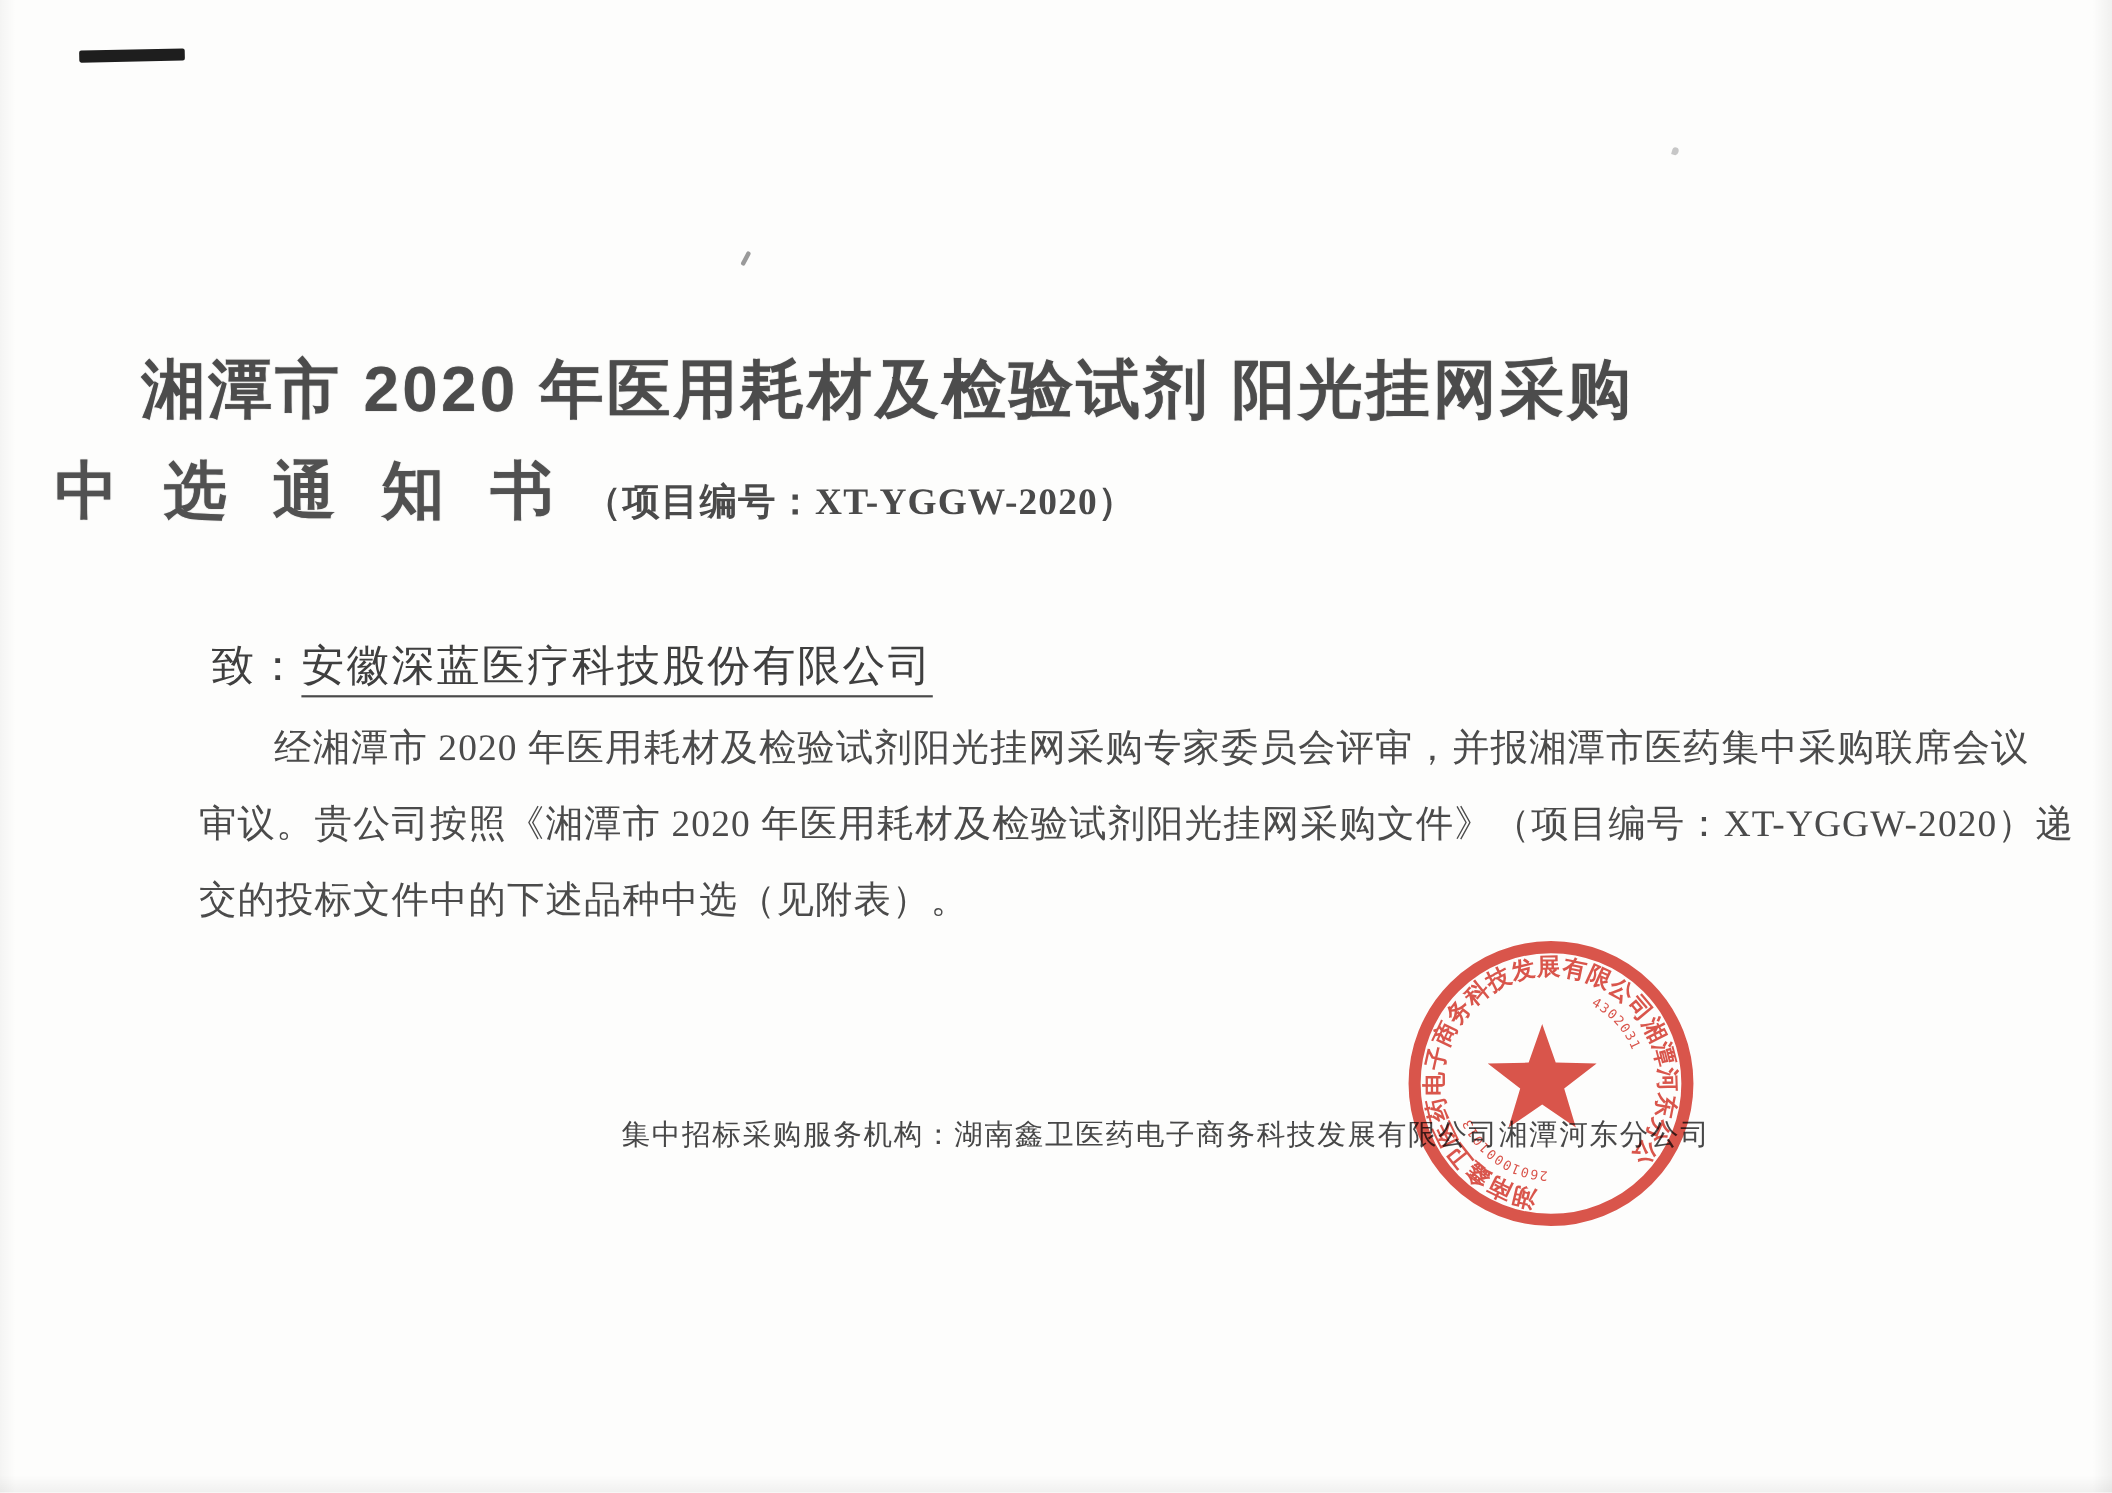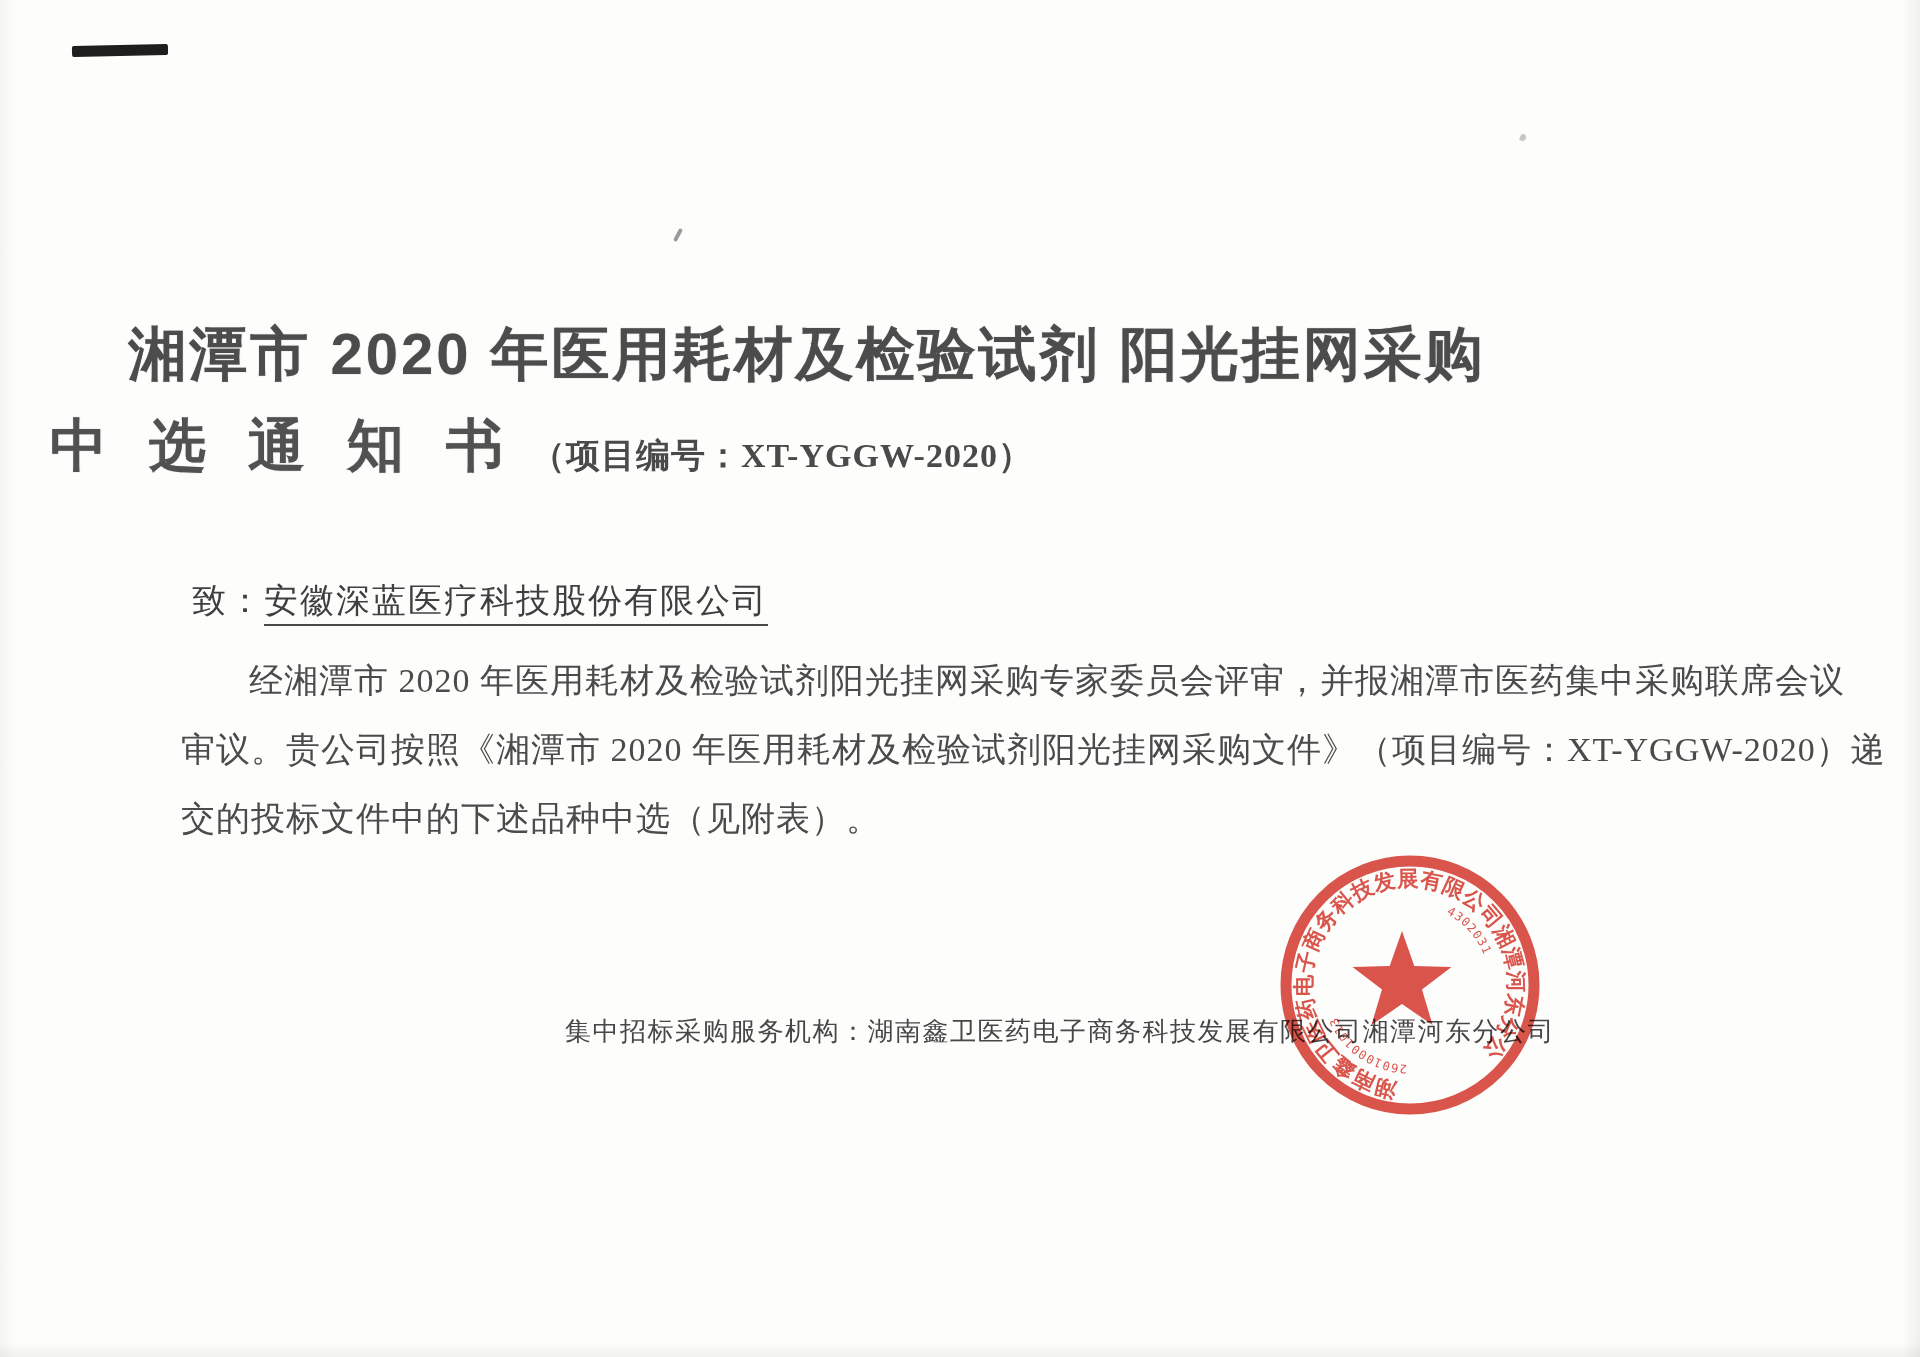--- a/index.html
+++ b/index.html
@@ -54,21 +54,21 @@
     font-weight:bold;font-size:57px;letter-spacing:42px;
     color:#515151;text-shadow:0 0 1px rgba(70,70,70,.5);
   }
   .t2-note{
     font-family:Liberation Serif, serif;
     font-weight:bold;font-size:34px;color:#4a4a4a;
     padding-bottom:6px;margin-left:-14px;letter-spacing:1px;
   }
   .to-line{
     position:absolute;left:192px;top:578px;
-    font-size:34px;color:#3f3f3f;letter-spacing:2px;white-space:nowrap;
+    font-size:39px;color:#3f3f3f;letter-spacing:2px;white-space:nowrap;
   }
   .to-company{
     border-bottom:2px solid #4a4a4a;padding-bottom:5px;
   }
   .body-par{
     position:absolute;left:181px;top:646px;width:1564px;
     font-size:34px;color:#4b4b4b;letter-spacing:1px;
   }
   .body-line{
     height:69px;line-height:69px;white-space:nowrap;

